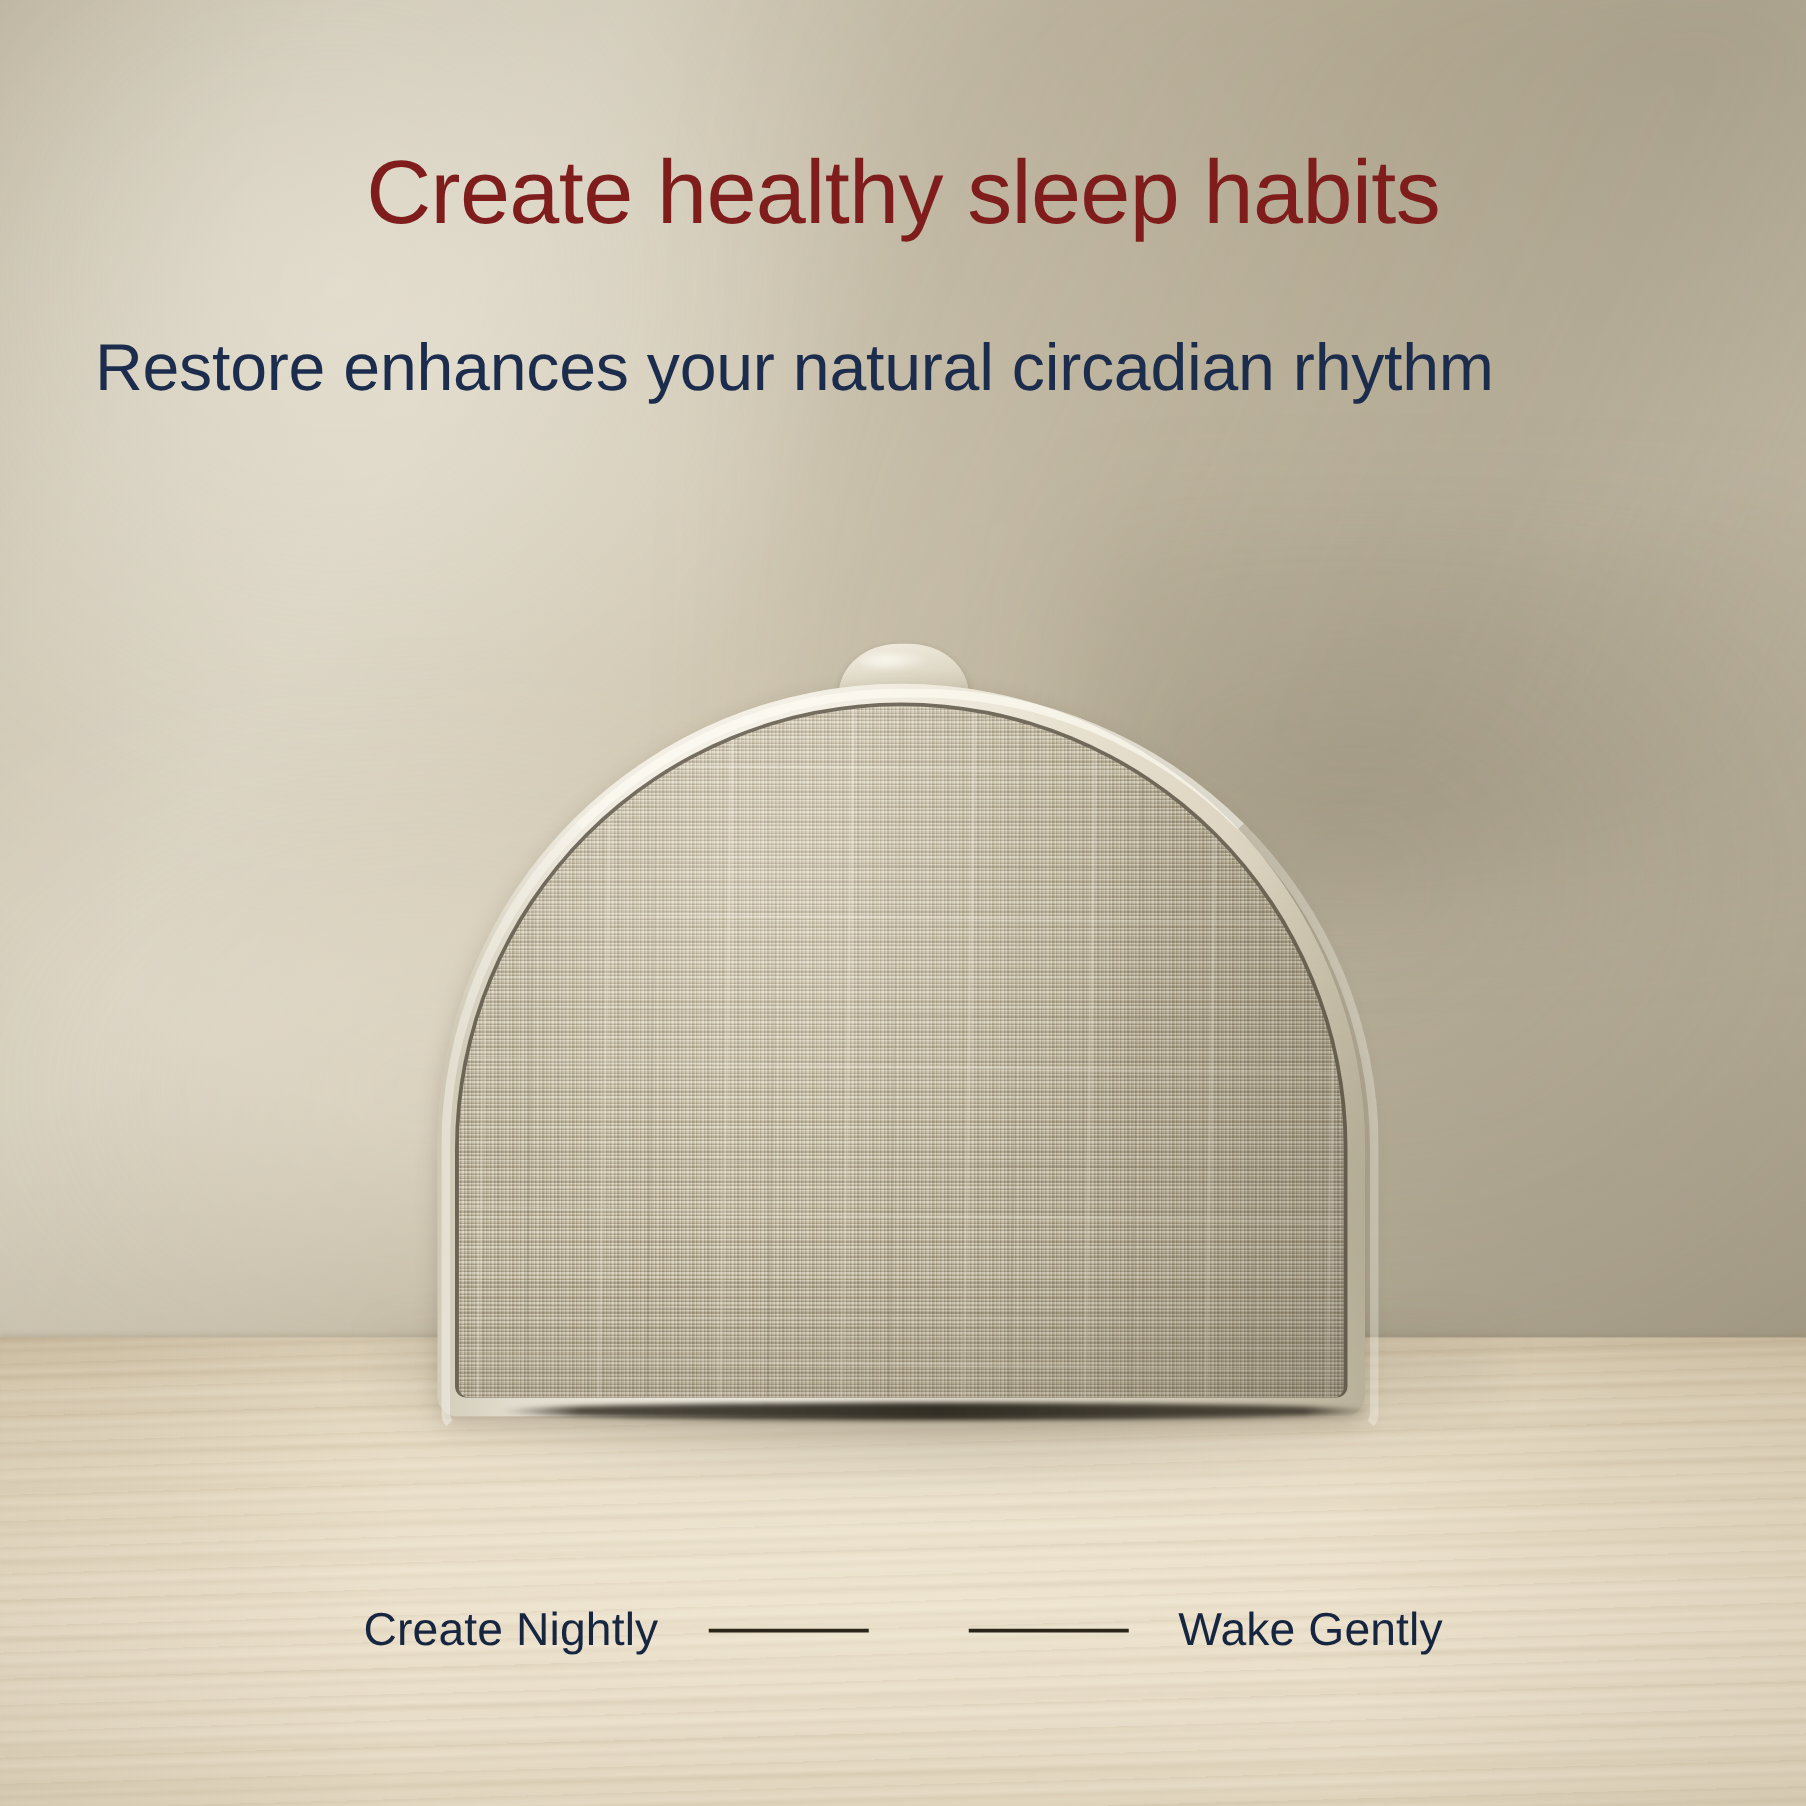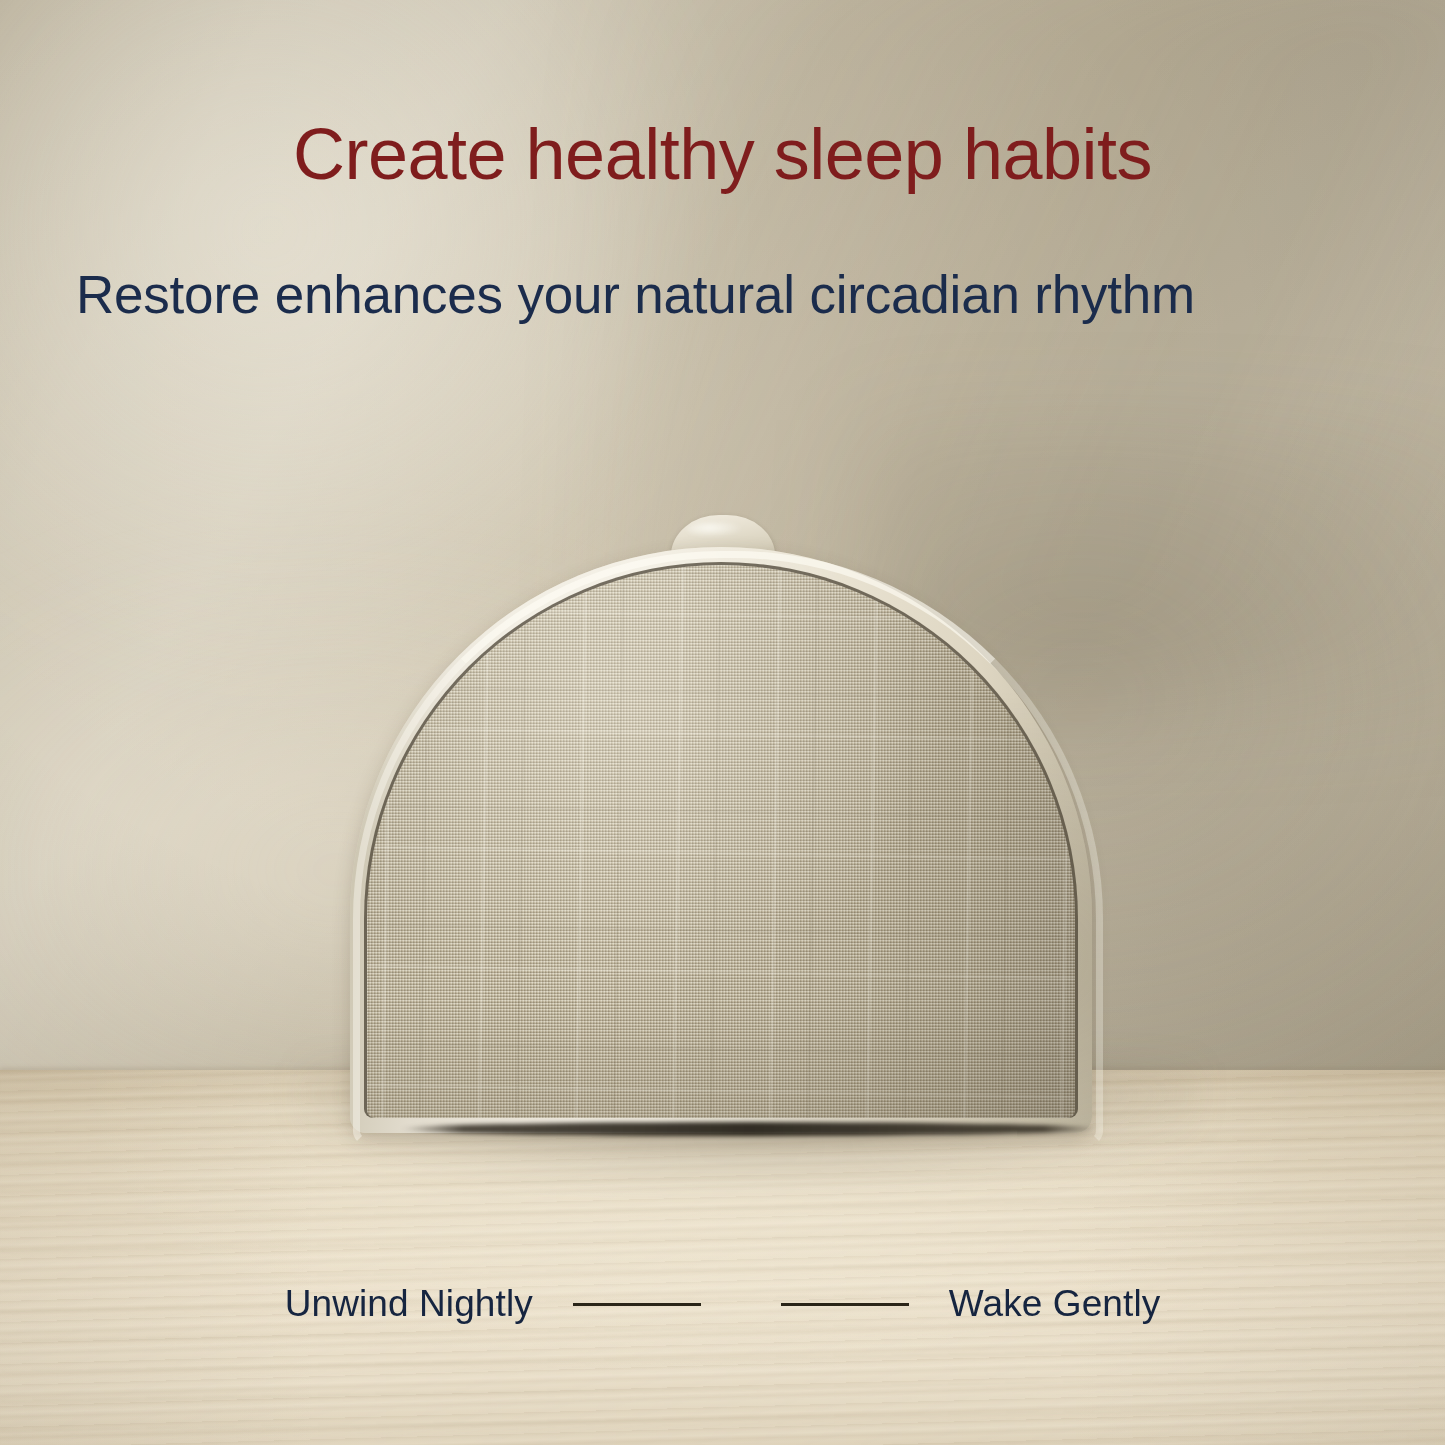--- a/index.html
+++ b/index.html
@@ -328,19 +328,19 @@
       <div class="fabric-shade"></div>
     </div>
     <div class="rim-gloss"></div>
   </div>
   <div class="device-contact"></div>
 
   <div class="headline">Create healthy sleep habits</div>
   <div class="subhead">Restore enhances your natural circadian rhythm</div>
 
   <div class="caption-row">
-    <span class="caption">Unwind Nightly</span>
+    <span class="caption">Create Nightly</span>
     <span class="cap-rule"></span>
     <span class="cap-rule"></span>
     <span class="caption">Wake Gently</span>
   </div>
 
 </div>
 
 </body></html>

